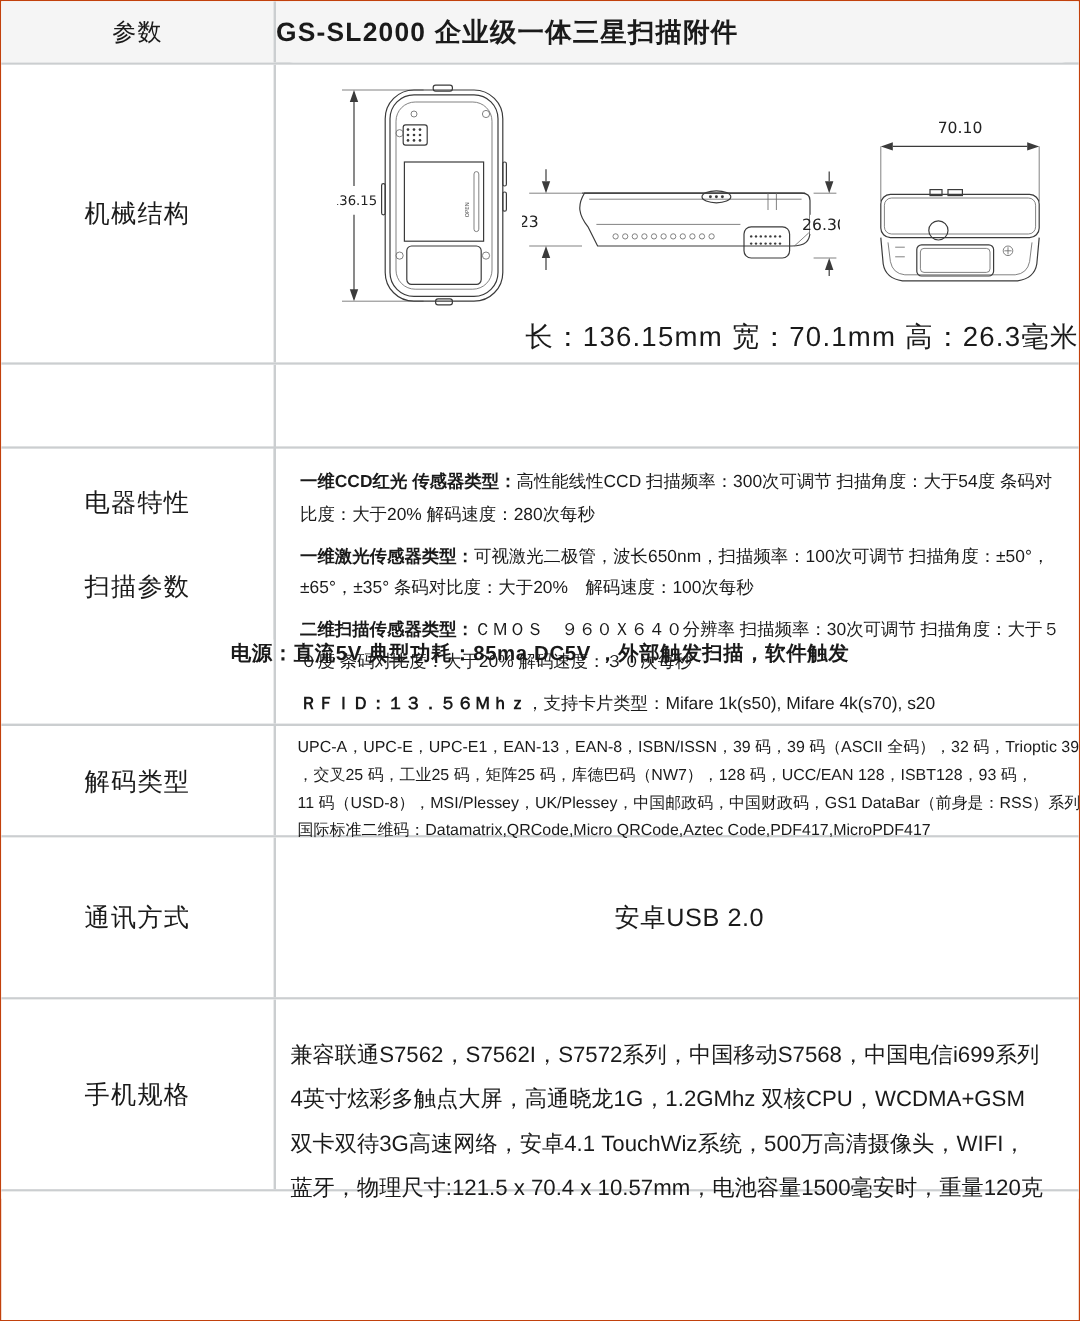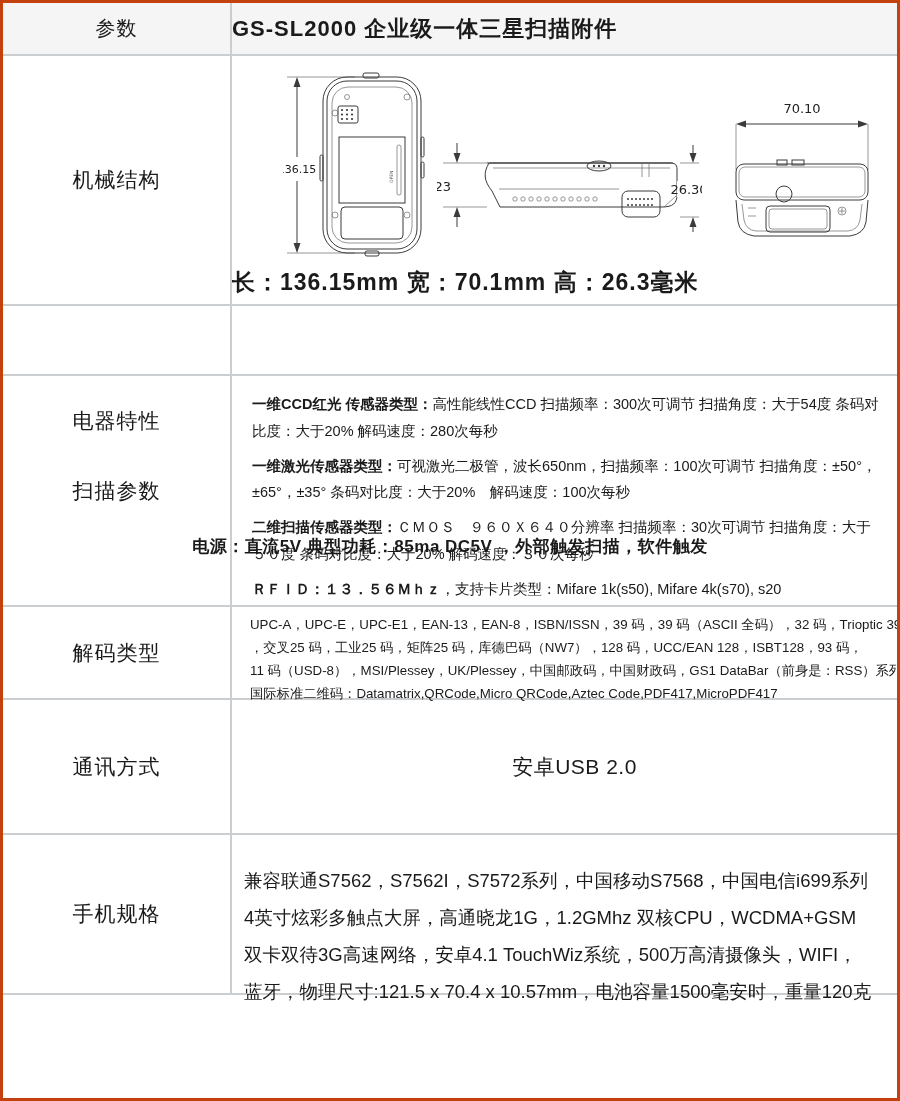--- a/index.html
+++ b/index.html
@@ -1,18 +1,18 @@
 <!DOCTYPE html>
 <html><head>
 <meta charset="utf-8">
 <style>
   html,body{margin:0;padding:0;background:#fff;}
   .page{
     position:relative;width:900px;height:1101px;background:#ffffff;
-    border:3px solid #c2410c;box-sizing:border-box;overflow:hidden;
+    border:1px solid #c2410c;box-sizing:border-box;overflow:hidden;
     font-family:"Liberation Sans","DejaVu Sans",sans-serif;color:#1a1a1a;
   }
   .row{display:flex;border-bottom:2px solid #cbced0;box-sizing:border-box;background:#fff;}
   .cell-label{
     width:229px;flex:0 0 229px;border-right:2px solid #cbced0;box-sizing:border-box;
     display:flex;align-items:center;justify-content:center;font-size:21px;letter-spacing:1px;
   }
   .cell-content{flex:1;position:relative;box-sizing:border-box;min-width:0;}
   .r-header{height:53px;background:#f5f5f5;}
   .r-header .cell-label{font-size:20px;background:#f5f5f5;}
@@ -25,22 +25,22 @@
   .r-decode{height:93px;}
   .r-comm{height:135px;}
   .r-phone{height:160px;}
   .filler{height:6px;background:#fff;}
 
   
   .svg-front{position:absolute;left:51px;top:11px;}
   .svg-side{position:absolute;left:205px;top:77px;}
   .svg-top{position:absolute;left:490px;top:42px;}
   .mech-caption{
-    position:absolute;left:0;right:0;top:211px;text-align:left;
-    font-size:23px;font-weight:bold;letter-spacing:1px;
+    position:absolute;left:0;right:0;top:211px;text-align:right;
+    font-size:23px;font-weight:normal;letter-spacing:1px;
   }
   svg .ln{stroke:#3b3b3b;stroke-width:1;fill:none;}
   svg .thin{stroke:#6a6a6a;stroke-width:0.7;fill:none;}
   svg .ah{fill:#3b3b3b;stroke:none;}
   svg .dim{fill:#222;font-size:11px;font-family:"DejaVu Sans",sans-serif;}
   svg .dim13{fill:#222;font-size:13px;font-family:"DejaVu Sans",sans-serif;}
   svg .tiny{fill:#555;font-size:4.5px;font-family:"DejaVu Sans",sans-serif;}
   svg .dot{fill:#3b3b3b;stroke:none;}
 
   .elec-text{display:flex;align-items:center;justify-content:center;height:100%;

